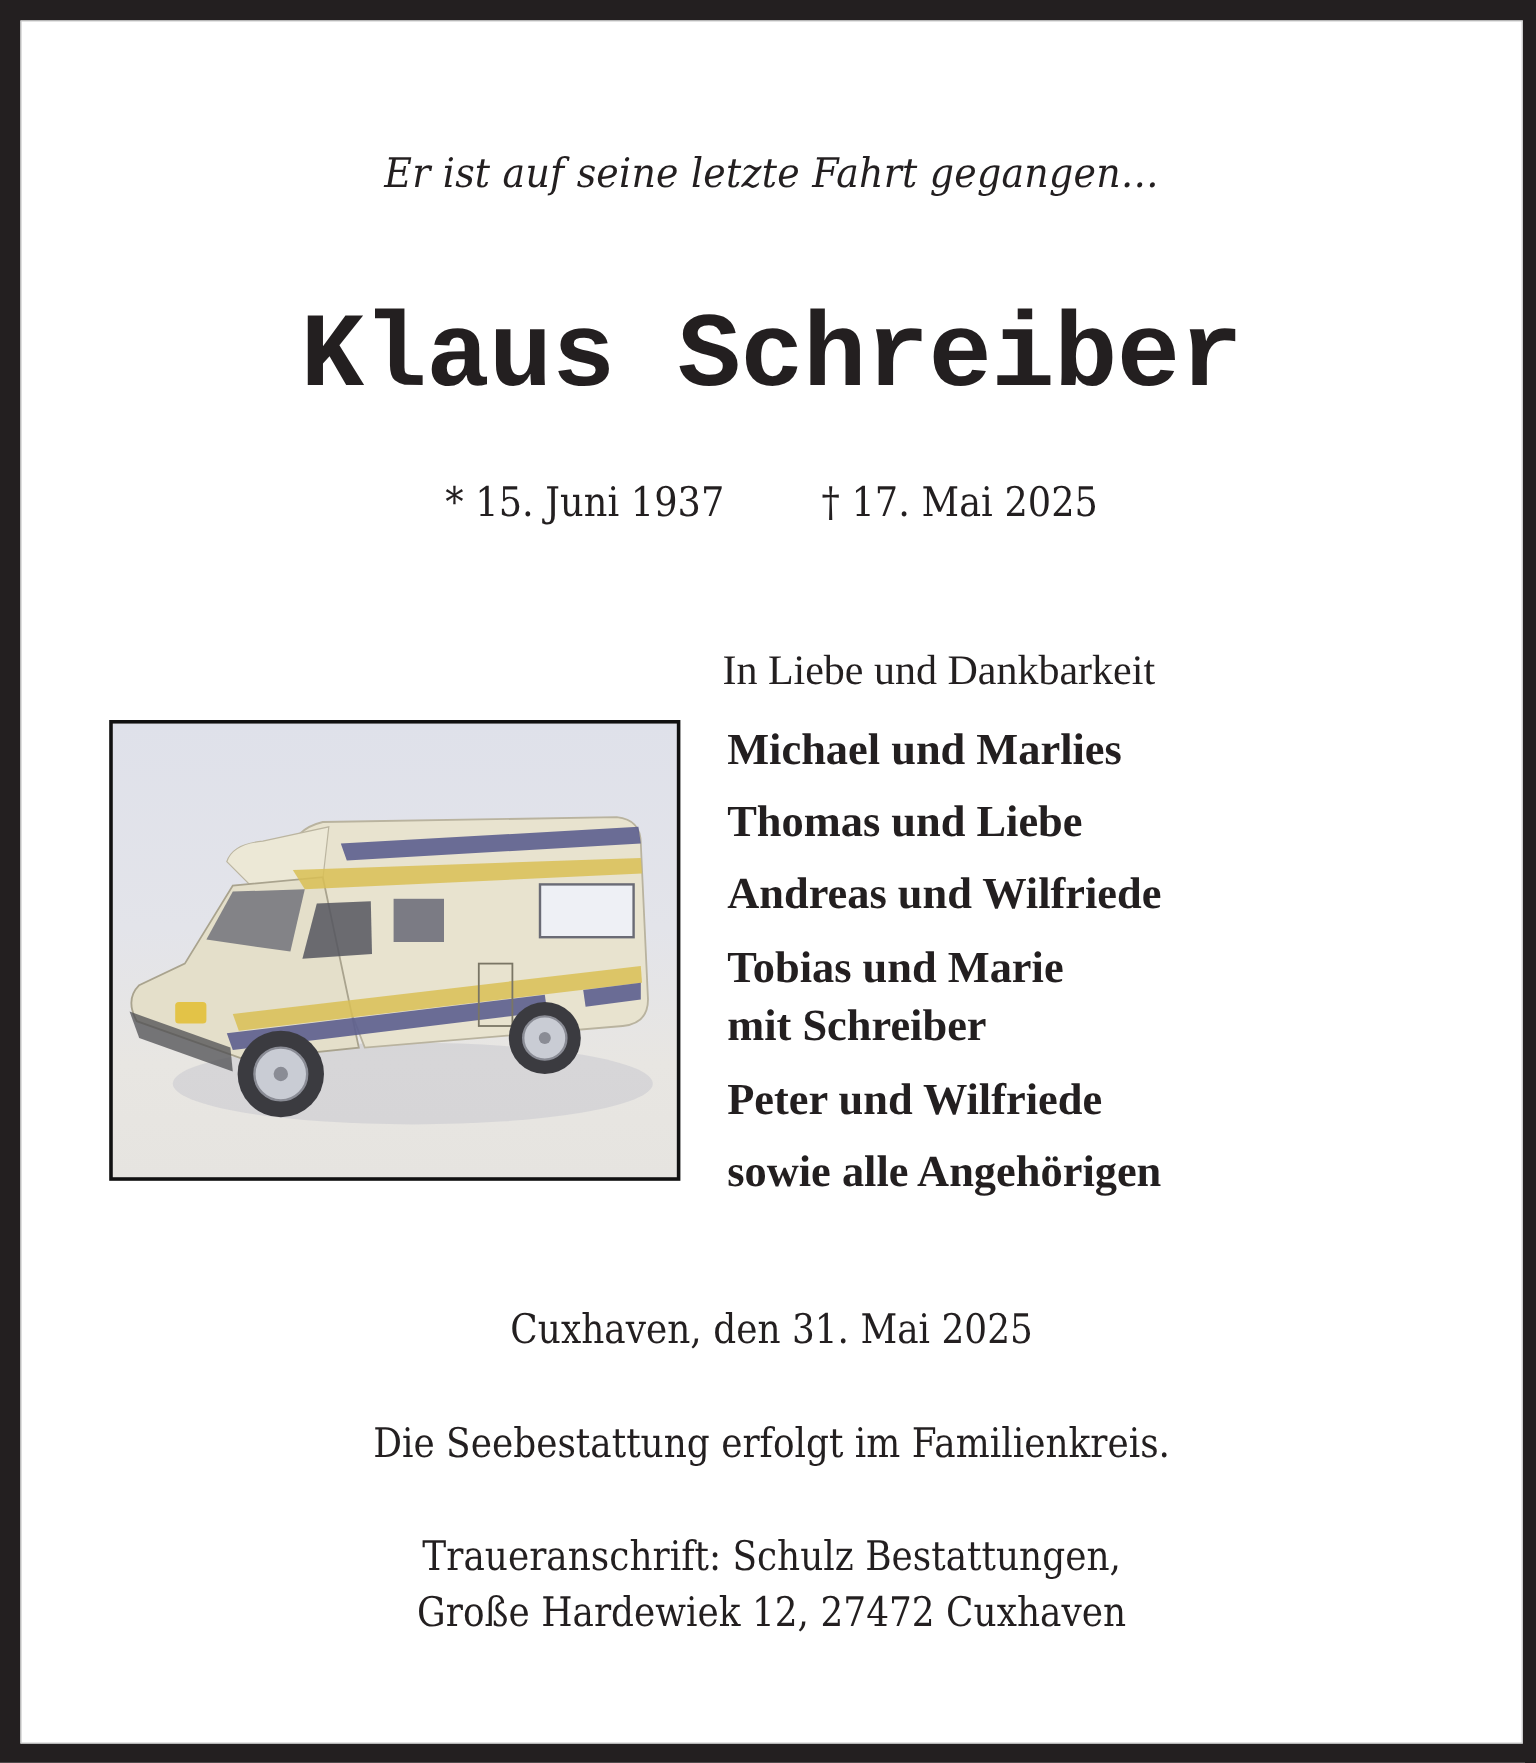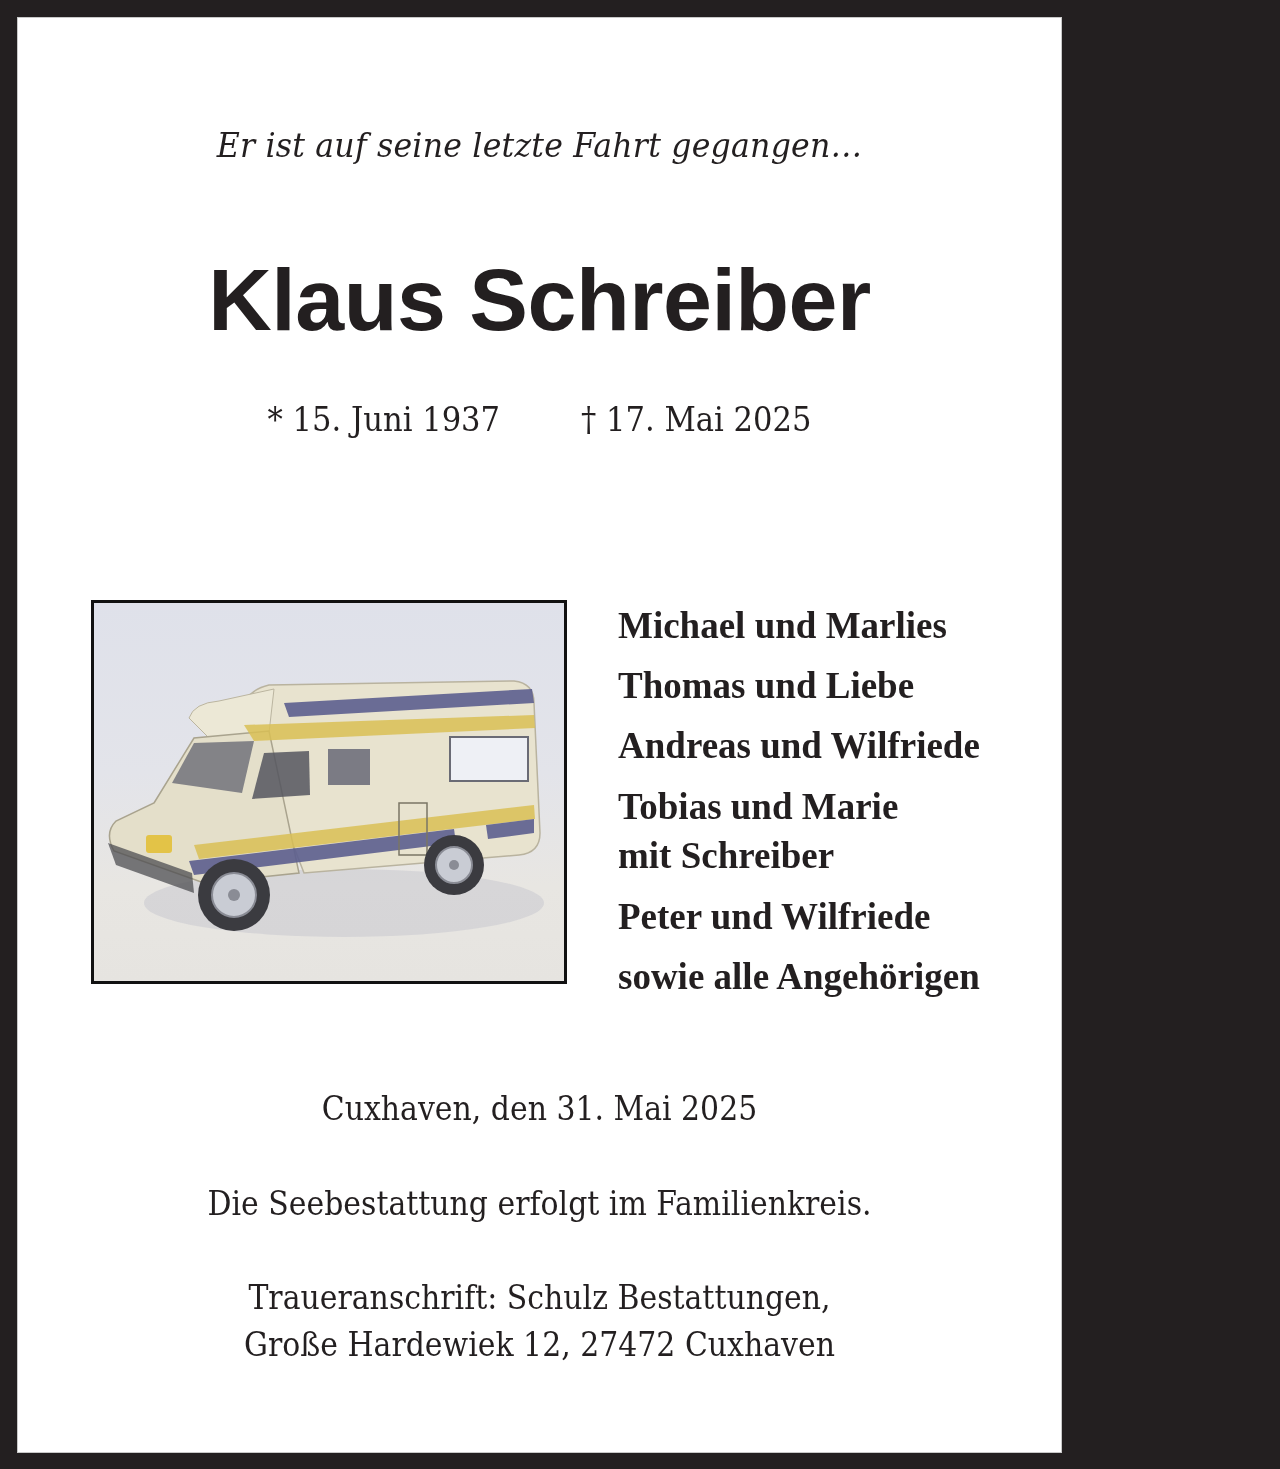--- a/index.html
+++ b/index.html
@@ -7,40 +7,40 @@
     width: 1280px; height: 1469px;
     background: #231f20;
     position: relative;
     overflow: hidden;
     font-family: "DejaVu Serif", "Liberation Serif", serif;
     color: #231f20;
   }
   .card {
     position: absolute;
     left: 17px; top: 17px;
-    width: 1045px; height: 1436px;
+    width: 1252px; height: 1436px;
     background: #ffffff;
     box-shadow: inset 0 0 0 1px #c8c8c8;
   }
   .abs { position: absolute; white-space: nowrap; }
   .center { left: 0; right: 0; text-align: center; }
 
   .motto {
     top: 108px;
     font-style: italic;
     font-size: 34px;
     letter-spacing: 0.2px;
     font-family: "DejaVu Serif", serif;
     transform: scaleX(0.93);
   }
   .name {
     top: 232px;
     font-size: 88px;
     font-weight: bold;
-    font-family: Liberation Sans, sans-serif;
+    font-family: Liberation Mono, monospace;
     letter-spacing: -0.5px;
     transform: scaleX(1.0);
   }
   .dates {
     top: 382px;
     font-size: 34px;
     font-family: "DejaVu Serif", serif;
     transform: scaleX(0.9);
   }
   .dates span { display: inline-block; }
@@ -51,21 +51,21 @@
     font-size: 35px;
     font-family: "Liberation Serif", serif;
   }
   .family {
     left: 585px; top: 590px;
     font-family: "Liberation Serif", serif;
     font-weight: bold;
     font-size: 37px;
     line-height: 1;
   }
-  .family .fam-row { position: absolute; left: 16px; white-space: nowrap; text-align: center; }
+  .family .fam-row { position: absolute; left: 4px; white-space: nowrap; text-align: center; }
 
   .photo {
     position: absolute;
     left: 74px; top: 583px;
     width: 470px; height: 378px;
     border: 3px solid #111;
     background: linear-gradient(180deg, #dfe1ea 0%, #e3e4ea 45%, #e8e6e2 75%, #e6e4e0 100%);
     overflow: hidden;
   }
   .photo svg { display: block; }
@@ -101,20 +101,21 @@
 <div class="card">
 
   <div class="abs center motto">Er ist auf seine letzte Fahrt gegangen…</div>
 
   <div class="abs center name">Klaus Schreiber</div>
 
   <div class="abs center dates">
     <span>* 15. Juni 1937</span><span class="gap"></span><span>† 17. Mai 2025</span>
   </div>
 
+  <div class="abs dank">In Liebe und Dankbarkeit</div>
 
   <div class="photo">
     <svg width="470" height="378" viewBox="0 0 470 378">
 
       <ellipse cx="250" cy="300" rx="200" ry="34" fill="#c9c9cf" opacity="0.55"></ellipse>
 
       <path d="M148 110 Q150 88 175 82 L420 78 Q440 80 440 100 L446 230 Q446 250 425 252 L210 270 Z" fill="#e8e3cf" stroke="#b9b39f" stroke-width="1.5"></path>
 
       <path d="M95 115 Q100 100 125 98 L180 86 L175 130 L120 140 Z" fill="#ece8d6" stroke="#bbb5a0" stroke-width="1"></path>
 

